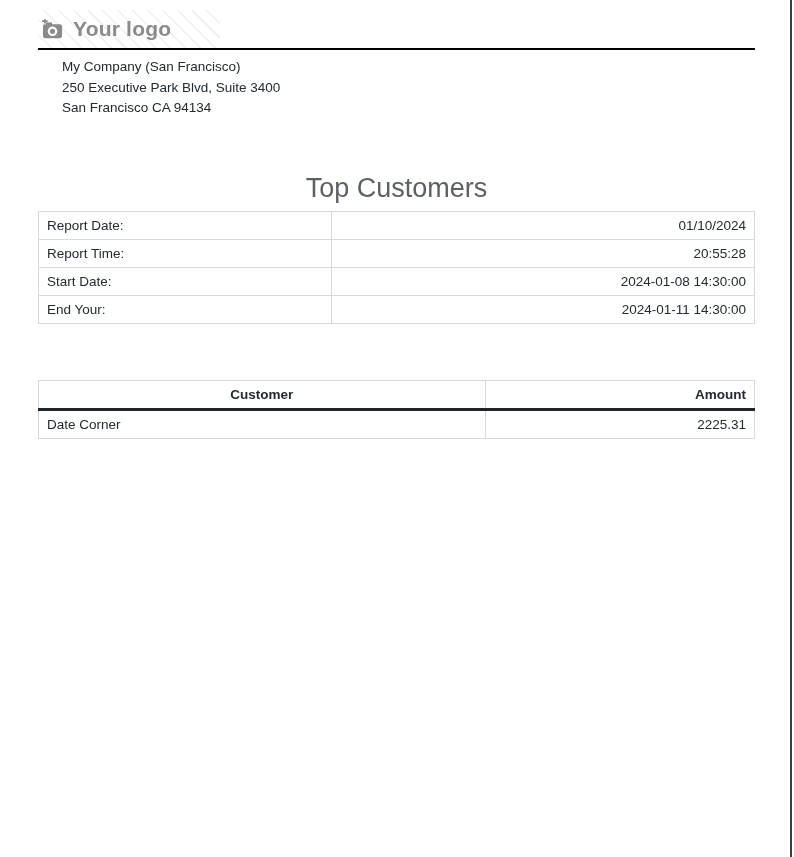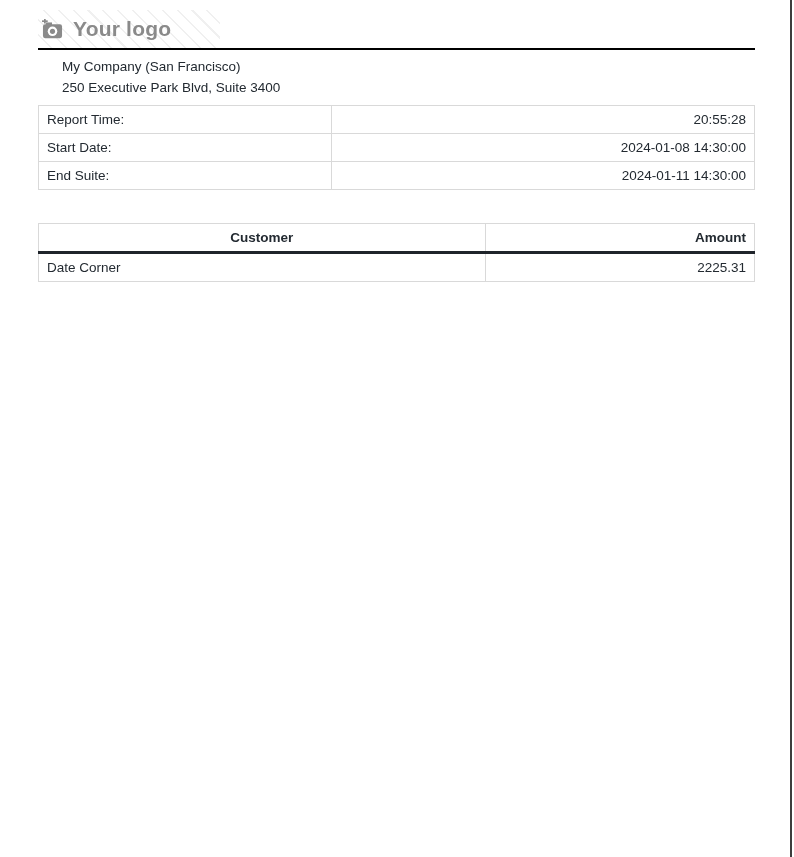--- a/index.html
+++ b/index.html
@@ -87,21 +87,21 @@
   }
   .meta-table td {
     border: 1px solid #d9d9d9;
     padding: 5px 8px;
     height: 17px;
   }
   .meta-table .meta-label-cell { width: 38.5%; text-align: left; }
   .meta-table .meta-value-cell { text-align: right; }
 
   .customers-table {
-    margin-top: 33px;
+    margin-top: 56px;
   }
   .customers-table th, .customers-table td {
     border: 1px solid #d9d9d9;
     padding: 5px 8px;
     height: 17px;
   }
   .customers-table th {
     font-weight: 700;
     border-bottom: 3px solid #1f242a;
   }
@@ -133,35 +133,41 @@
             <circle cx="12" cy="12.9" r="2.7" fill="#8a8a8a"></circle>
           </svg>
         </span>
         <span class="logo-text">Your logo</span>
       </div>
     </div>
 
     <div class="company-address">
       <div>My Company (San Francisco)</div>
       <div>250 Executive Park Blvd, Suite 3400</div>
+      <div>San Francisco CA 94134</div>
     </div>
 
+    <div class="report-title">Top Customers</div>
 
     <table class="meta-table">
       <tbody>
+        <tr>
+          <td class="meta-label-cell">Report Date:</td>
+          <td class="meta-value-cell">01/10/2024</td>
+        </tr>
         <tr>
           <td class="meta-label-cell">Report Time:</td>
           <td class="meta-value-cell">20:55:28</td>
         </tr>
         <tr>
           <td class="meta-label-cell">Start Date:</td>
           <td class="meta-value-cell">2024-01-08 14:30:00</td>
         </tr>
         <tr>
-          <td class="meta-label-cell">End Suite:</td>
+          <td class="meta-label-cell">End Your:</td>
           <td class="meta-value-cell">2024-01-11 14:30:00</td>
         </tr>
       </tbody>
     </table>
 
     <table class="customers-table">
       <thead>
         <tr>
           <th class="col-customer">Customer</th>
           <th class="col-amount">Amount</th>

